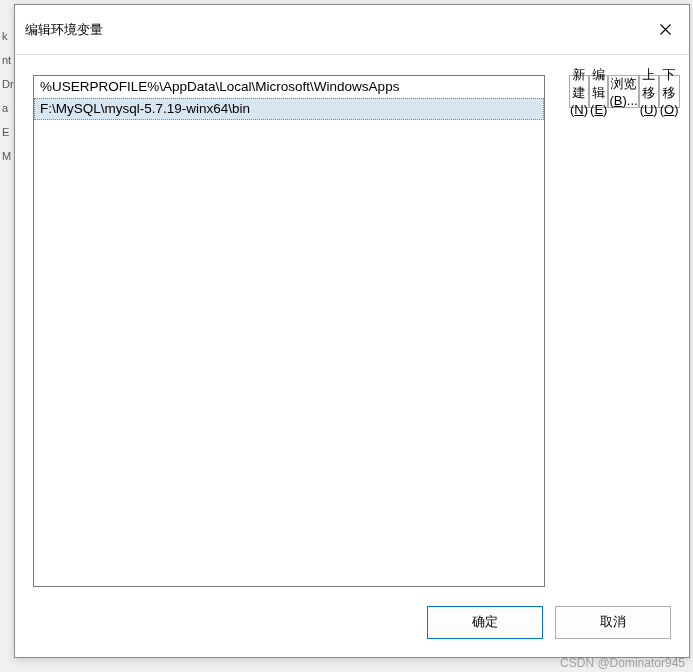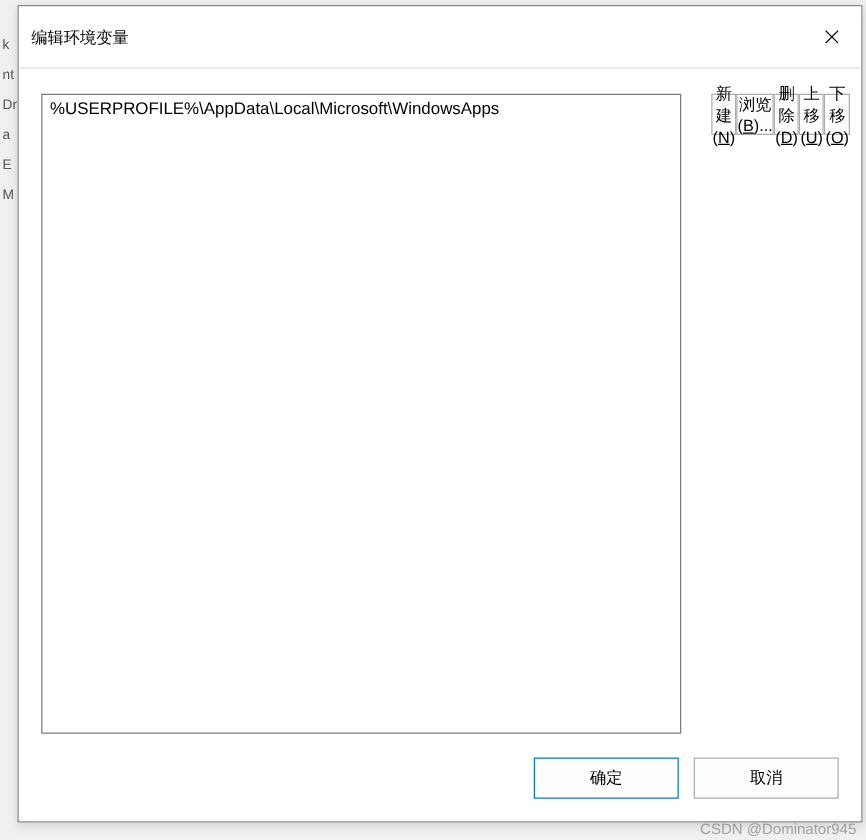--- a/index.html
+++ b/index.html
@@ -158,35 +158,36 @@
     <div class="close-btn">
       <svg width="11" height="11" viewBox="0 0 11 11">
           <path d="M0.5 0.5 L10.5 10.5 M10.5 0.5 L0.5 10.5" stroke="currentColor" stroke-width="1.1" fill="none"></path>
         </svg>
     </div>
   </div>
 
   <div class="content">
     <div class="listbox" id="listbox">
         <div class="list-row">%USERPROFILE%\AppData\Local\Microsoft\WindowsApps</div>
+        <div class="list-row selected">F:\MySQL\mysql-5.7.19-winx64\bin</div>
       </div>
 
     <div class="button-col">
       <button class="btn">
           <span><span>新建(</span><span class="accel">N</span><span>)</span></span>
         </button>
       <div class="gap-small"></div>
+      <button class="btn">
+          <span><span>编辑(</span><span class="accel">E</span><span>)</span></span>
+        </button>
       <div class="gap-small"></div>
       <button class="btn">
           <span><span>浏览(</span><span class="accel">B</span><span>)...</span></span>
         </button>
       <div class="gap-small"></div>
-      <button class="btn">
-          <span><span>删除(</span><span class="accel">D</span><span>)</span></span>
-        </button>
       <div class="gap-large"></div>
       <button class="btn">
           <span><span>上移(</span><span class="accel">U</span><span>)</span></span>
         </button>
       <div class="gap-small"></div>
       <button class="btn">
           <span><span>下移(</span><span class="accel">O</span><span>)</span></span>
         </button>
       <div class="gap-large"></div>
     </div>

